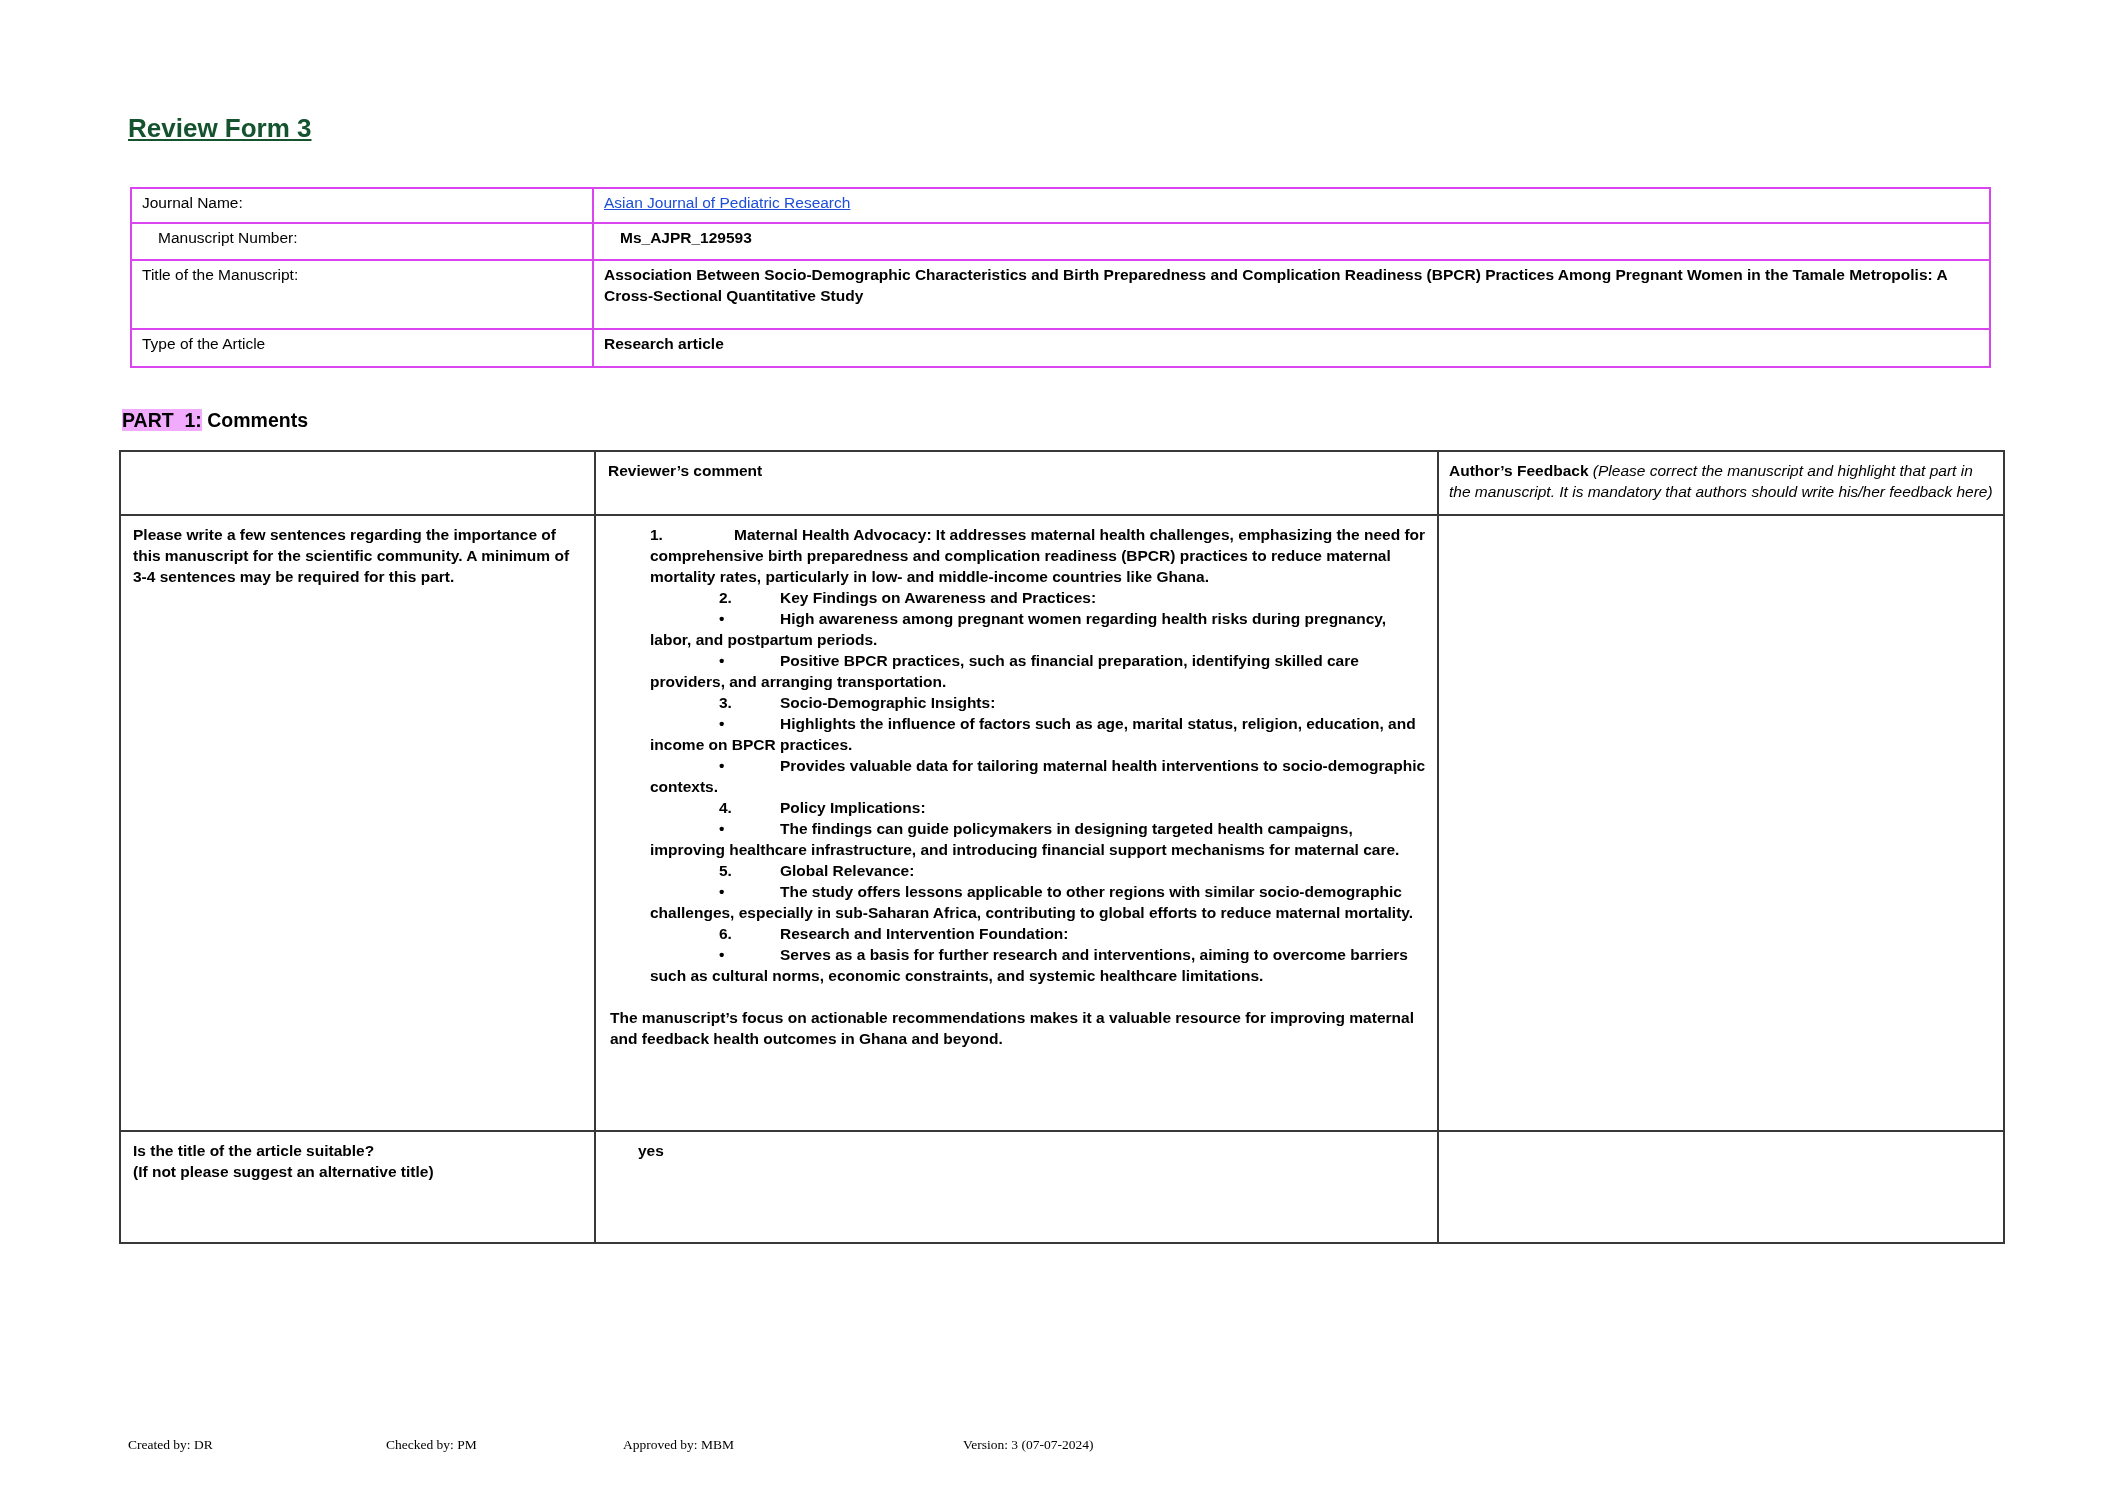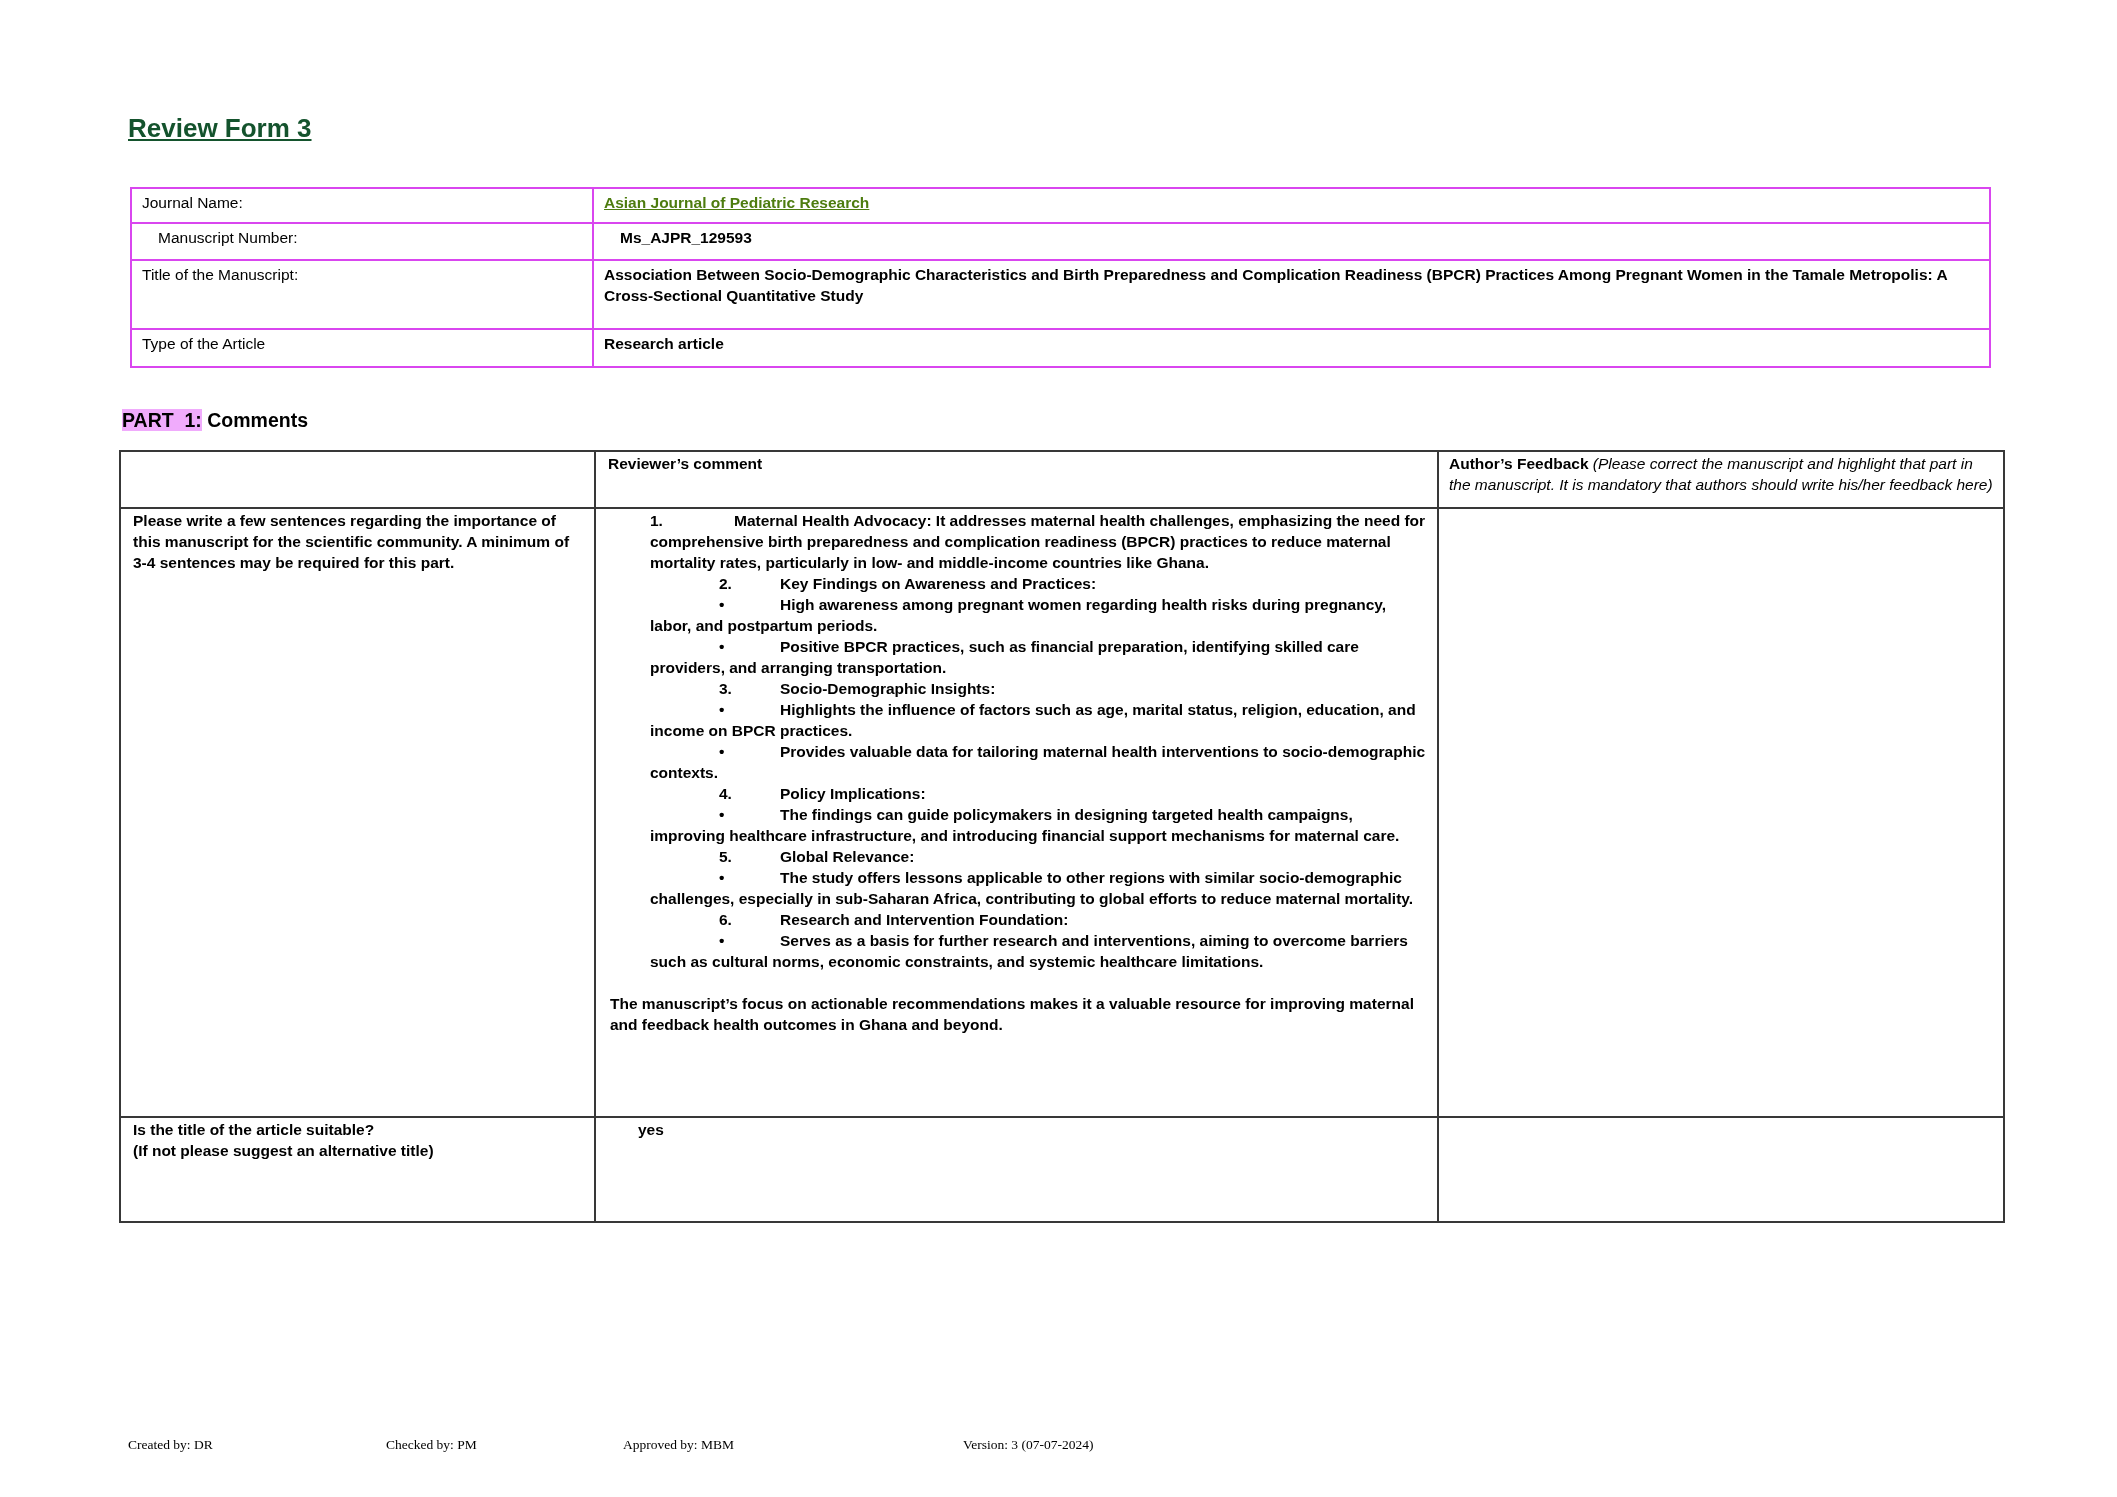--- a/index.html
+++ b/index.html
@@ -22,37 +22,37 @@
     border:2px solid #d946ef;vertical-align:top;
     font-size:15.5px;line-height:21px;padding:3px 8px 3px 10px;
   }
   table.t1 col.c1{width:462px;}
   table.t1 col.c2{width:1397px;}
   table.t1 tr.r1 td{height:27px;}
   table.t1 tr.r2 td{height:29px;padding-left:26px;}
   table.t1 tr.r3 td{height:61px;}
   table.t1 tr.r4 td{height:30px;}
   table.t1 td.val{font-weight:bold;}
-  .journal-link{color:#4d7c0f;font-weight:bold;text-decoration:underline;cursor:pointer;}
+  .journal-link{color:#1d4ed8;font-weight:normal;text-decoration:underline;cursor:pointer;}
   
   .part1{
     margin:39px 0 0 122px;font-size:19.5px;font-weight:bold;line-height:27px;
   }
   .part1 .hl{background:#f0abfc;white-space:pre;}
   
   table.t2{
     border-collapse:collapse;table-layout:fixed;
     margin:16px 0 0 119px;width:1884px;
   }
   table.t2 col.c1{width:475px;}
   table.t2 col.c2{width:843px;}
   table.t2 col.c3{width:566px;}
   table.t2 td{
     border:2px solid #383838;vertical-align:top;
-    font-size:15.5px;line-height:21px;padding:1px 8px 8px 12px;margin-left:20px;
+    font-size:15.5px;line-height:21px;padding:8px 8px 8px 12px;margin-left:20px;
   }
   table.t2 thead td{height:46px;font-weight:bold;}
   table.t2 thead td.fb{padding-left:10px;}
   table.t2 thead td.fb .fb-note{font-weight:normal;font-style:italic;text-align:center;}
   table.t2 tbody tr.row-importance td{height:598px;}
   table.t2 tbody tr.row-title td{height:94px;}
   td.prompt{font-weight:bold;padding-left:40px;white-space:pre-line;}
   
   .blk{font-weight:bold;}
   .blk .marker{display:inline-block;}

